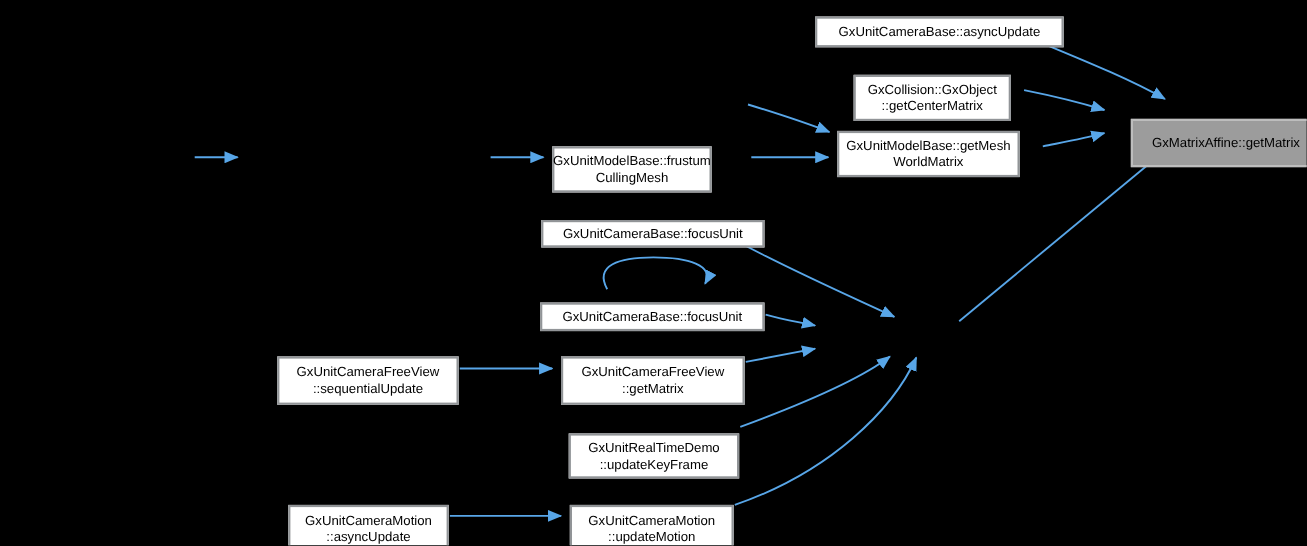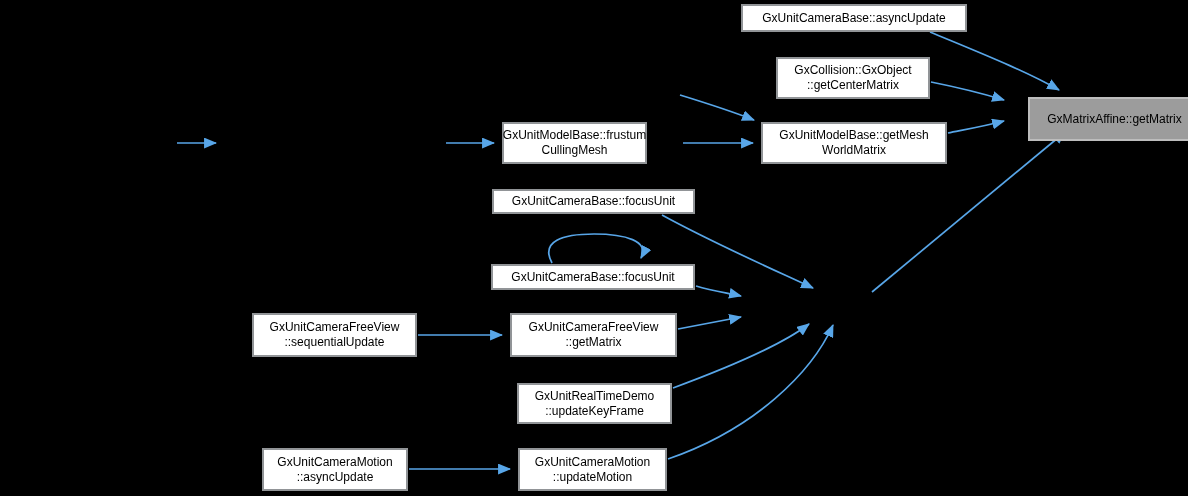--- a/index.html
+++ b/index.html
@@ -24,20 +24,21 @@
     color:var(--node-text,#000);
     display:flex;
     flex-direction:column;
     align-items:center;
     justify-content:center;
     text-align:center;
     font-size:12px;
     line-height:15px;
     white-space:nowrap;
     cursor:pointer;
+    margin-top:11px;
   }
   .node.highlight{
     background:var(--hl-bg,#9c9c9c);
     border:2px solid var(--hl-border,#bdbdbd);
     cursor:default;
   }
 </style>
 </head>
 <body>
 
@@ -65,37 +66,37 @@
     <path class="edge" d="M673,388 C730,367 783,344 809,324" marker-end="url(#arrow)"></path>
     <path class="edge" d="M409,469 L510,469" marker-end="url(#arrow)"></path>
     <path class="edge" d="M668,459 C755,429 812,372 833,325" marker-end="url(#arrow)"></path>
   </svg>
 
   <div class="node" style="left:741px;top:4px;width:226px;height:28px">
     <span>GxUnitCameraBase::asyncUpdate</span>
   </div>
 
 
-  <div class="node" style="left:776px;top:57px;width:154px;height:42px">
+  <div class="node" style="left:776px;top:57px;width:143px;height:42px">
     <span>GxCollision::GxObject</span>
     <span>::getCenterMatrix</span>
   </div>
 
   <div class="node highlight" style="left:1028px;top:97px;width:173px;height:44px">
     <span>GxMatrixAffine::getMatrix</span>
   </div>
 
 
 
   <div class="node" style="left:502px;top:122px;width:145px;height:42px">
     <span>GxUnitModelBase::frustum</span>
     <span>CullingMesh</span>
   </div>
 
-  <div class="node" style="left:761px;top:122px;width:186px;height:42px">
+  <div class="node" style="left:761px;top:108px;width:166px;height:42px">
     <span>GxUnitModelBase::getMesh</span>
     <span>WorldMatrix</span>
   </div>
 
   <div class="node" style="left:492px;top:189px;width:203px;height:25px">
     <span>GxUnitCameraBase::focusUnit</span>
   </div>
 
   <div class="node" style="left:491px;top:264px;width:204px;height:26px">
     <span>GxUnitCameraBase::focusUnit</span>

